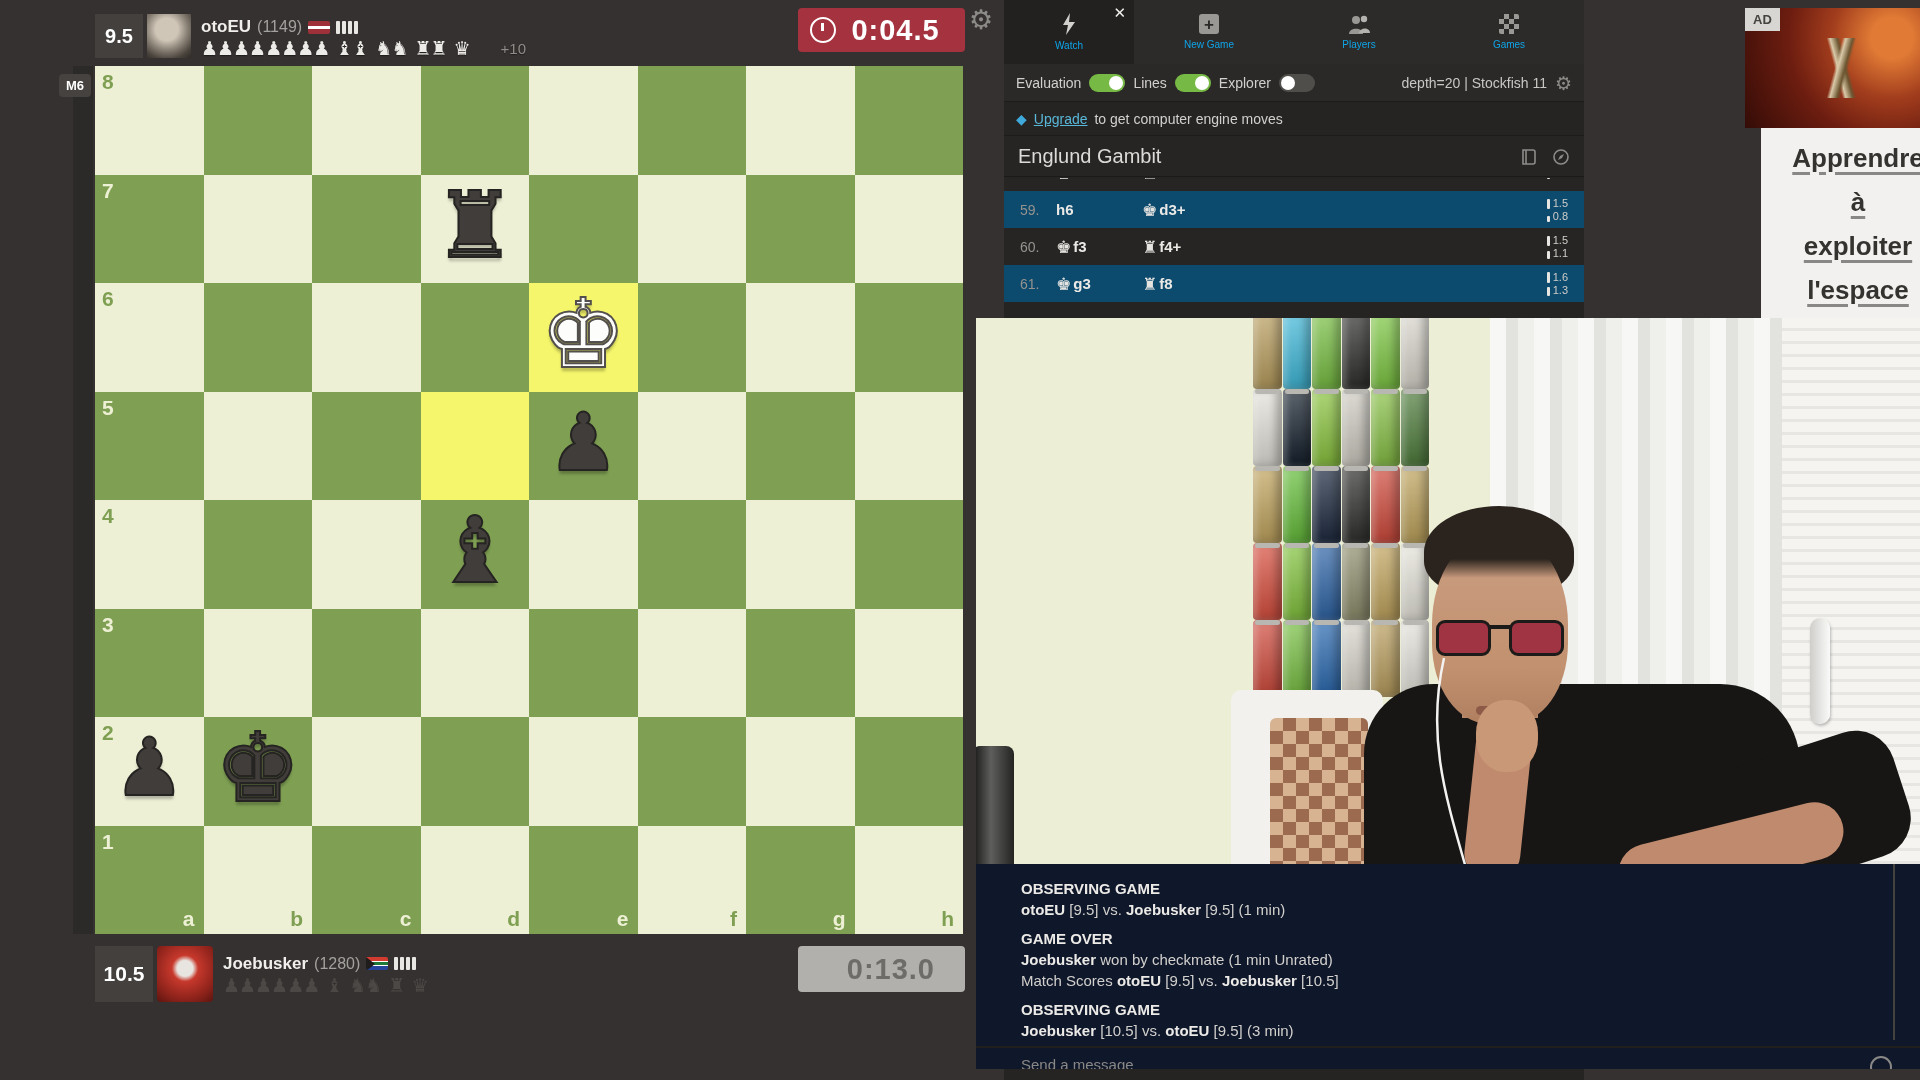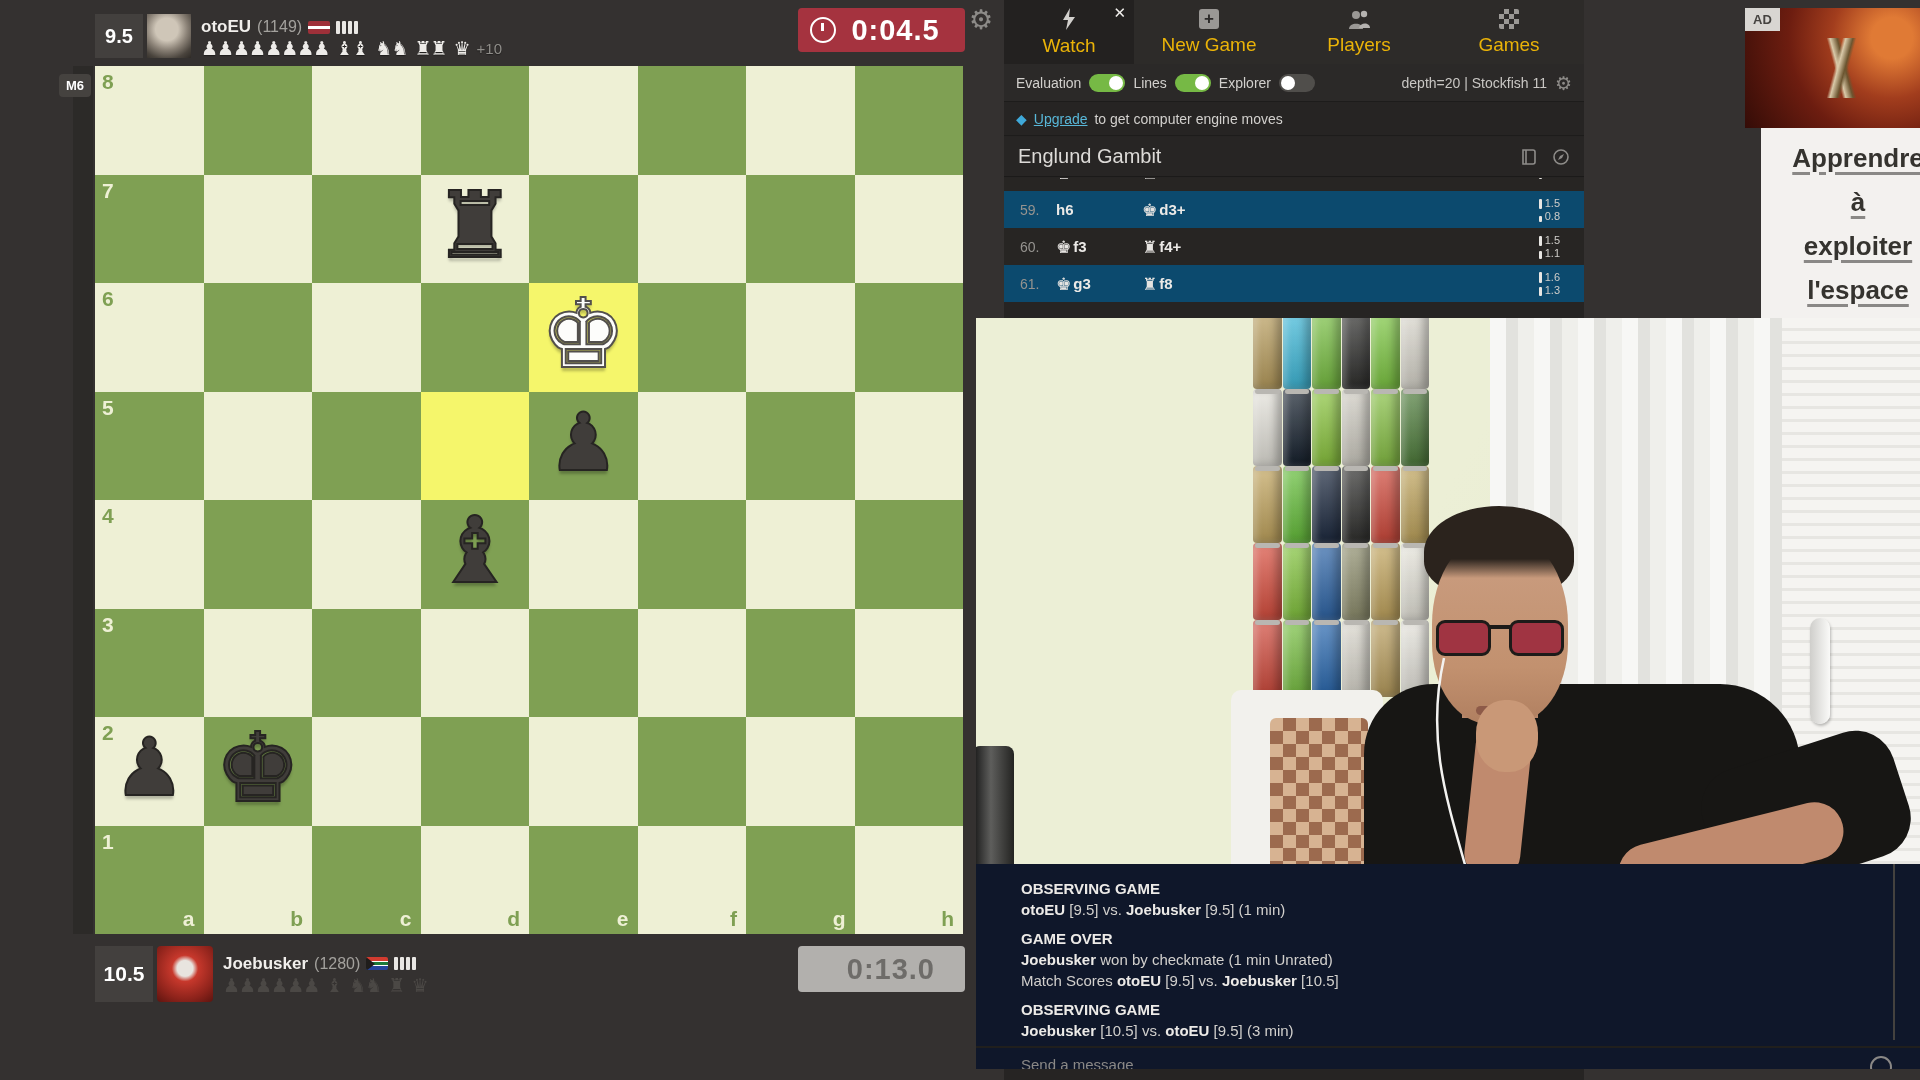--- a/index.html
+++ b/index.html
@@ -22,21 +22,21 @@
   .prating{color:#a3a19d;font-size:16px;}
   .flag{width:22px;height:13px;border-radius:2px;display:inline-block;position:relative;overflow:hidden;}
   .flag.lv{background:linear-gradient(180deg,#9e3039 0 40%,#fff 40% 60%,#9e3039 60%);}
   .flag.za{background:linear-gradient(180deg,#d23b2f 0 30%,#fff 30% 40%,#1c7a3a 40% 60%,#fff 60% 70%,#26459c 70%);}
   .flag.za::before{content:"";position:absolute;left:0;top:0;border-top:7px solid transparent;border-bottom:7px solid transparent;border-left:9px solid #1f1d1b;}
   .bars{display:flex;gap:2px;align-items:center;}
   .bars i{width:4px;height:13px;background:#e9e7e4;border-radius:1px;}
   .cap{font-family:"DejaVu Sans",sans-serif;font-size:19px;letter-spacing:-1px;display:flex;align-items:center;gap:7px;line-height:19px;}
   .cap.white{color:#edebe8;text-shadow:0 1px 1px rgba(0,0,0,.4);}
   .cap.black{color:#4b4845;}
-  .cap .adv{font-family:"Liberation Sans",sans-serif;color:#8f8d89;font-size:15px;letter-spacing:0;}
+  .cap .adv{font-family:"Liberation Sans",sans-serif;color:#8f8d89;font-size:15px;letter-spacing:0;margin-left:24px;}
 
   
   .clock-top{left:798px;top:8px;width:167px;height:44px;background:#a5333f;border-radius:4px;
     display:flex;align-items:center;color:#fff;}
   .clock-top .t{flex:1;text-align:center;font-size:29px;font-weight:bold;letter-spacing:1px;margin-right:10px;}
   .clockicon{width:22px;height:22px;border:2.5px solid #fff;border-radius:50%;margin-left:12px;position:relative;}
   .clockicon::after{content:"";position:absolute;left:9px;top:4px;width:2.5px;height:8px;background:#fff;}
   .clock-bot{left:798px;top:946px;width:167px;height:46px;background:#b2b0ad;border-radius:4px;
     display:flex;align-items:center;justify-content:flex-end;color:#6e6c69;font-size:29px;font-weight:bold;letter-spacing:1px;padding-right:30px;box-sizing:border-box;}
   .gear{color:#8d8b88;font-family:"DejaVu Sans",sans-serif;}
@@ -57,21 +57,21 @@
   .sq.dark .rlab,.sq.dark .flab{color:#eef0d5;}
   .piece{font-family:"DejaVu Sans",sans-serif;line-height:1;margin-top:-6px;}
   .piece.black{color:#403d3a;-webkit-text-stroke:2px #262422;text-shadow:0 4px 3px rgba(0,0,0,.25);}
   .piece.white{color:#fdfdfb;-webkit-text-stroke:2px #524f4c;text-shadow:0 4px 3px rgba(0,0,0,.25);}
 
   
   #panel{left:1004px;top:0;width:580px;height:1080px;background:#262423;}
   #tabbar{position:absolute;left:0;top:0;width:580px;height:64px;background:#2d2b29;display:flex;}
   .tab{display:flex;flex-direction:column;align-items:center;justify-content:center;gap:5px;flex:1;position:relative;}
   .tab.active{background:#232120;flex:0 0 130px;}
-  .tab .lbl{color:#eab308;font-size:19px;}
+  .tab .lbl{color:#0ea5e9;font-size:10px;}
   .tab svg{display:block;}
   .closex{position:absolute;top:4px;right:8px;color:#f1efec;font-size:15px;font-family:"DejaVu Sans",sans-serif;}
   #togglerow{position:absolute;left:0;top:64px;width:580px;height:38px;background:#2b2928;
     display:flex;align-items:center;padding:0 12px;box-sizing:border-box;gap:8px;border-bottom:1px solid #1d1c1b;}
   .tglbl{color:#d2d0cd;font-size:14px;}
   .pill{width:36px;height:18px;border-radius:9px;position:relative;}
   .pill.on{background:#76b945;}
   .pill.off{background:#504e4b;}
   .pill .knob{position:absolute;top:2px;width:14px;height:14px;border-radius:50%;background:#fff;}
   .pill.on .knob{right:2px;}
@@ -88,21 +88,21 @@
   .oicons{margin-left:auto;display:flex;gap:14px;align-items:center;}
   #moves{position:absolute;left:0;top:178px;width:580px;height:160px;overflow:hidden;}
   .mrow{height:37px;display:flex;align-items:center;}
   .mrow.shade{background:#0c4a6e;}
   .mrow.base{background:#272523;}
   .mnum{width:36px;margin-left:16px;color:#95938f;font-size:14px;}
   .mmove{display:flex;align-items:center;gap:2px;color:#eceae7;font-size:15px;font-weight:bold;}
   .mmove.w{width:86px;}
   .mmove.b{flex:1;}
   .mglyph{font-family:"DejaVu Sans",sans-serif;font-size:17px;font-weight:normal;color:#e6e4e1;}
-  .meval{display:flex;flex-direction:column;align-items:flex-end;gap:2px;margin-right:24px;}
+  .meval{display:flex;flex-direction:column;align-items:flex-end;gap:2px;margin-right:16px;}
   .ev{display:flex;align-items:flex-end;gap:3px;}
   .evbar{width:3px;background:#e8e6e3;border-radius:1px;}
   .evnum{font-size:11px;color:#cfcdc9;line-height:11px;}
 
   
   #ad{left:1745px;top:8px;width:210px;height:312px;}
   .adimg{position:absolute;left:0;top:0;width:210px;height:120px;
     background:radial-gradient(circle at 70% 25%, #e07a35 0 12%, #a23d1d 35%, #6d1d10 60%, #340c07);}
   .adimg::before{content:"";position:absolute;left:20px;top:30px;width:160px;height:60px;
     background:linear-gradient(105deg,transparent 44%,#d9c9a8 46%,#6b5530 50%,transparent 52%),

